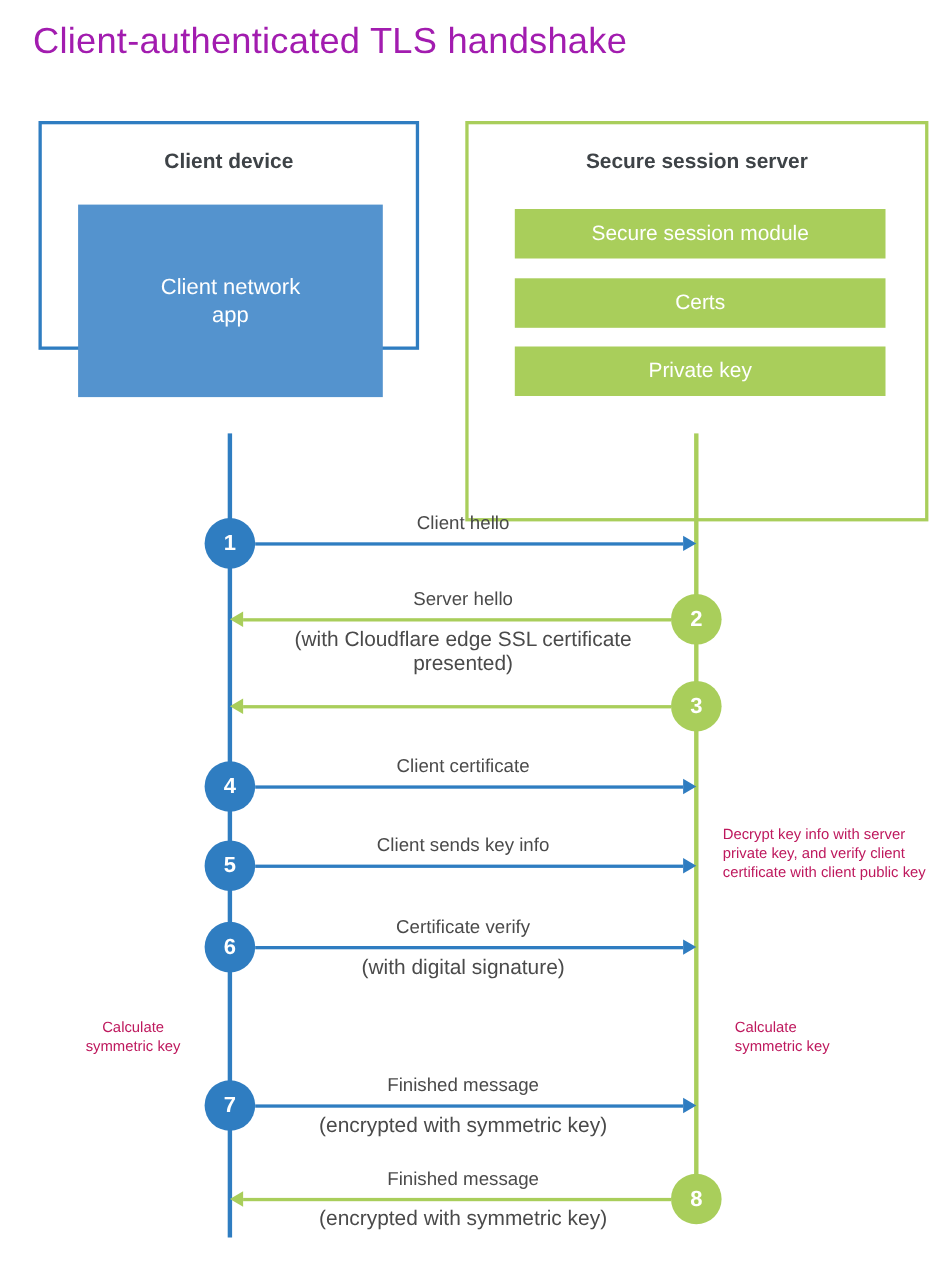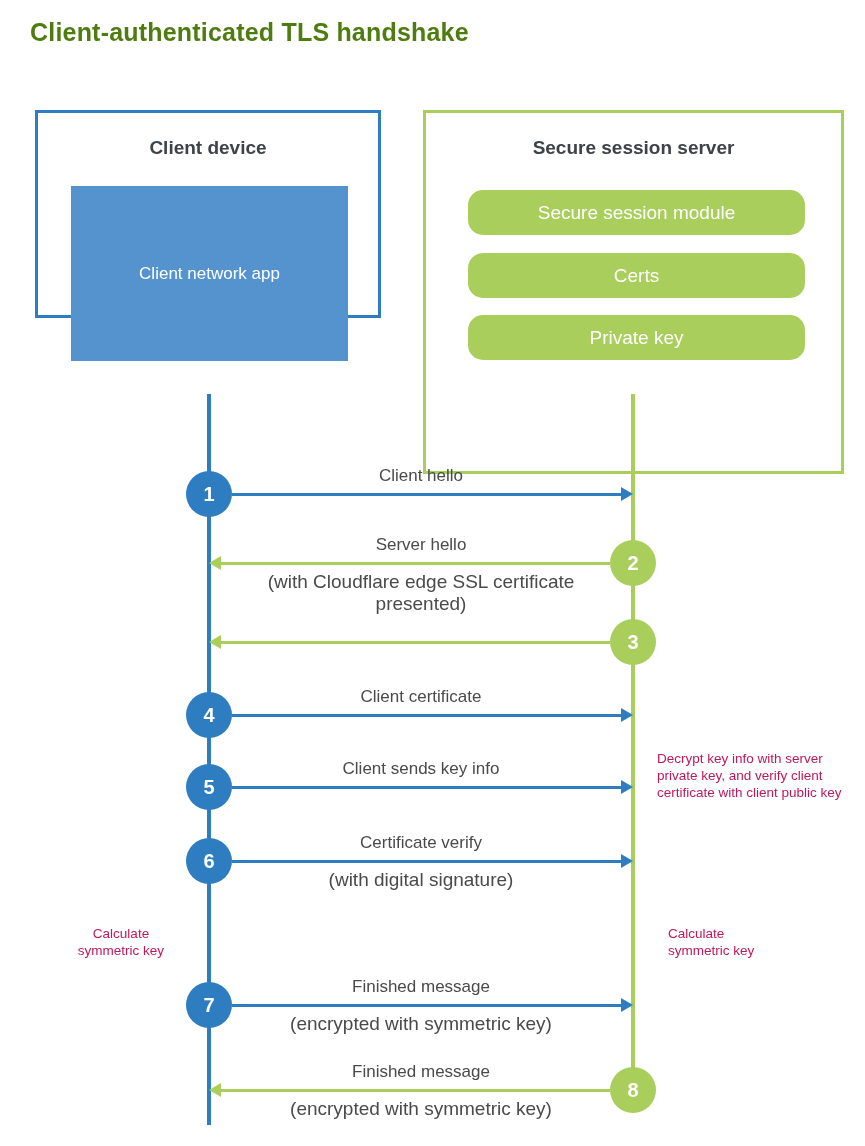--- a/index.html
+++ b/index.html
@@ -1,29 +1,29 @@
 <!DOCTYPE html>
 <html><head>
 <meta charset="utf-8">
 <style>
   * { margin:0; padding:0; box-sizing:border-box; }
   html,body { background:#ffffff; }
   body { font-family:"Liberation Sans", sans-serif; }
   .canvas { position:relative; width:865px; height:1146px; background:#ffffff; overflow:hidden; }
 
-  .page-title { position:absolute; left:30px; top:18px; font-size:25px; font-weight:700; color:#4d7c0f; letter-spacing:0.2px; }
+  .page-title { position:absolute; left:30px; top:18px; font-size:33px; font-weight:400; color:#a21caf; letter-spacing:0.2px; }
 
   .box { position:absolute; background:#ffffff; }
   .client-box { left:35px; top:110px; width:346px; height:208px; border:3px solid #2F7DC1; }
   .server-box { left:423px; top:110px; width:421px; height:364px; border:3px solid #A9CE5B; }
   .box-title { position:absolute; top:24px; left:0; right:0; text-align:center; font-size:19px; font-weight:700; color:#3E4347; }
 
-  .client-app { position:absolute; left:33px; top:73px; width:277px; height:175px; background:#5493CE; color:#ffffff; font-size:17px; line-height:26px; display:flex; align-items:center; justify-content:center; text-align:center; padding:0 66px; }
+  .client-app { position:absolute; left:33px; top:73px; width:277px; height:175px; background:#5493CE; color:#ffffff; font-size:20px; line-height:26px; display:flex; align-items:center; justify-content:center; text-align:center; padding:0 66px; }
 
-  .server-bar { position:absolute; left:42px; width:337px; height:45px; background:#A9CE5B; color:#ffffff; font-size:19px; display:flex; align-items:center; justify-content:center;border-radius:15px; }
+  .server-bar { position:absolute; left:42px; width:337px; height:45px; background:#A9CE5B; color:#ffffff; font-size:19px; display:flex; align-items:center; justify-content:center; }
   .bar-1 { top:77px; }
   .bar-2 { top:140px; }
   .bar-3 { top:202px; }
 
   .vline { position:absolute; width:4px; }
   .vline.blue  { background:#2F7DC1; left:207px; top:394px; height:731px; }
   .vline.green { background:#A9CE5B; left:631px; top:394px; height:700px; }
 
   .step-circle { position:absolute; width:46px; height:46px; border-radius:50%; color:#ffffff; font-size:20px; font-weight:700; display:flex; align-items:center; justify-content:center; }
   .step-circle.blue  { background:#2F7DC1; }

